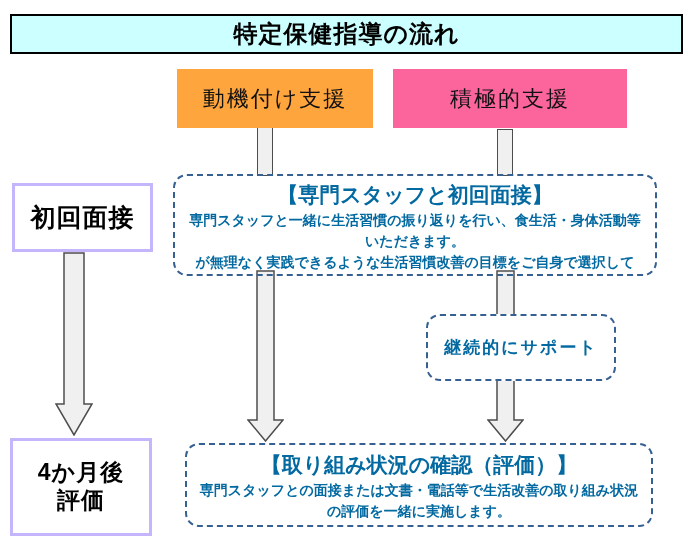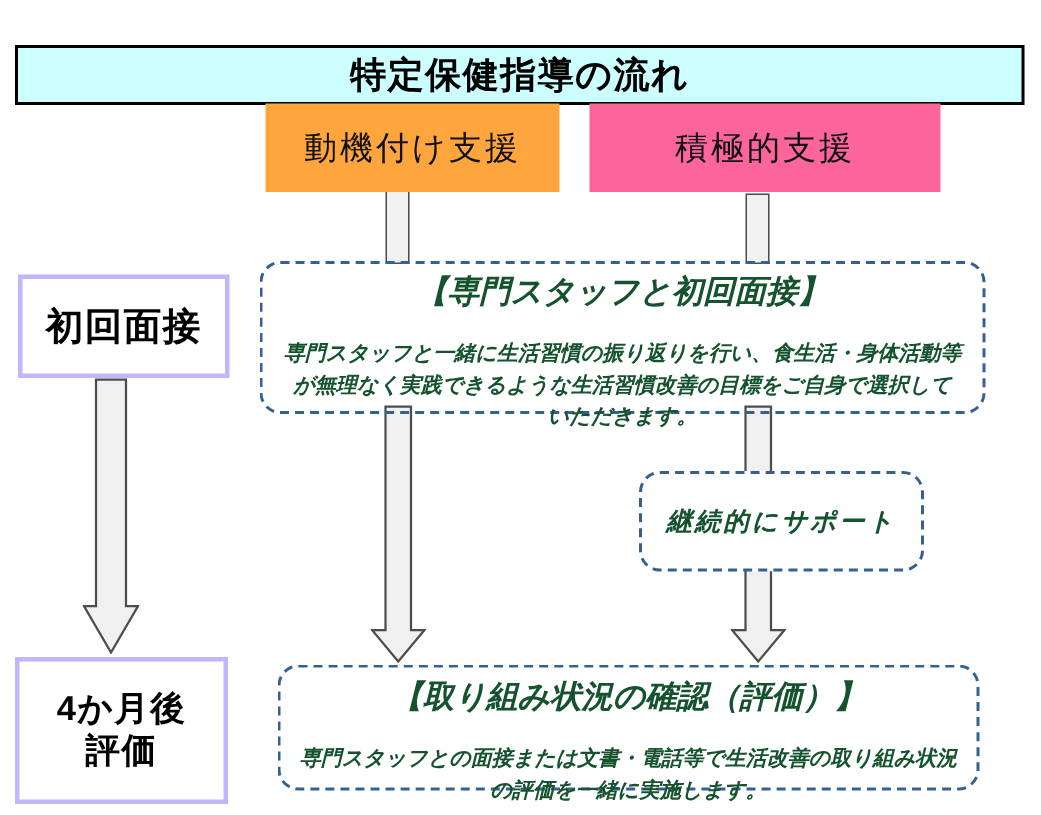--- a/index.html
+++ b/index.html
@@ -2,21 +2,21 @@
 <html><head>
 <meta charset="utf-8">
 <style>
   html,body{margin:0;padding:0;background:#ffffff;}
   *{box-sizing:border-box;}
   body{font-family:"Liberation Sans", sans-serif;}
   .canvas{position:relative;width:694px;height:543px;background:#ffffff;overflow:hidden;}
 
   
   .title-bar{
-    position:absolute;left:10px;top:30px;width:673px;height:40px;
+    position:absolute;left:10px;top:14px;width:673px;height:40px;
     border:2px solid #000;display:flex;align-items:center;justify-content:center;
     font-size:24px;font-weight:700;color:#000;letter-spacing:1px;
   }
 
   
   .track-box{
     position:absolute;display:flex;align-items:center;justify-content:center;
     font-size:22px;font-weight:400;color:#111;letter-spacing:2px;z-index:2;
   }
   .track-motivational{left:177px;top:69px;width:196px;height:59px;}
@@ -27,31 +27,31 @@
     position:absolute;background:#fff;border:3px solid #c4b5fd;color:#000;
     display:flex;flex-direction:column;align-items:center;justify-content:center;
     text-align:center;font-weight:700;z-index:2;
   }
   .interview-box{left:12px;top:183px;width:141px;height:69px;font-size:25px;letter-spacing:1px;}
   .eval-box{left:10px;top:438px;width:142px;height:98px;font-size:23px;line-height:1.2;letter-spacing:1px;}
 
   
   .dashed-box{
     position:absolute;border:2px dashed #366092;border-radius:14px;
-    text-align:center;color:#14532d;z-index:2;background:transparent;font-style:italic;
+    text-align:center;color:#0369a1;z-index:2;background:transparent;
   }
   .step-mid{left:173px;top:174px;width:484px;height:102px;padding-top:5px;}
   .step-support{
     left:426px;top:314px;width:190px;height:67px;background:#ffffff;
     display:flex;align-items:center;justify-content:center;
     font-size:17px;font-weight:700;letter-spacing:2px;
   }
   .step-bottom{left:185px;top:443px;width:468px;height:84px;padding-top:6px;}
   .step-heading{font-size:21px;font-weight:700;line-height:28px;}
-  .step-body{font-size:14px;font-weight:700;line-height:21px;margin-top:16px;}
+  .step-body{font-size:14px;font-weight:700;line-height:21px;margin-top:1px;}
 
   
   .connector{
     position:absolute;width:16px;background:#F0F0F0;border:1.5px solid #4D4D4D;z-index:1;
   }
   .connector-left{left:257px;top:127px;height:49px;}
   .connector-right{left:497px;top:129px;height:47px;}
 
   
   .arrow{position:absolute;z-index:1;}
@@ -89,22 +89,22 @@
   </svg>
 
   <svg class="arrow arrow-mid-right" width="37" height="172" viewBox="0 0 37 172">
     <polygon class="arrow-shape" points="10,1 27,1 27,150 36,150 18.5,171 1,150 10,150"></polygon>
   </svg>
 
   <div class="dashed-box step-mid" style="border-color: rgb(54, 96, 146);">
     <div class="step-heading">【専門スタッフと初回面接】</div>
     <div class="step-body">
       <div>専門スタッフと一緒に生活習慣の振り返りを行い、食生活・身体活動等</div>
+      <div>いただきます。</div>
       <div>が無理なく実践できるような生活習慣改善の目標をご自身で選択して</div>
-      <div>いただきます。</div>
     </div>
   </div>
 
   <div class="dashed-box step-bottom" style="border-color: rgb(54, 96, 146);">
     <div class="step-heading">【取り組み状況の確認（評価）】</div>
     <div class="step-body">
       <div>専門スタッフとの面接または文書・電話等で生活改善の取り組み状況</div>
       <div>の評価を一緒に実施します。</div>
     </div>
   </div>

